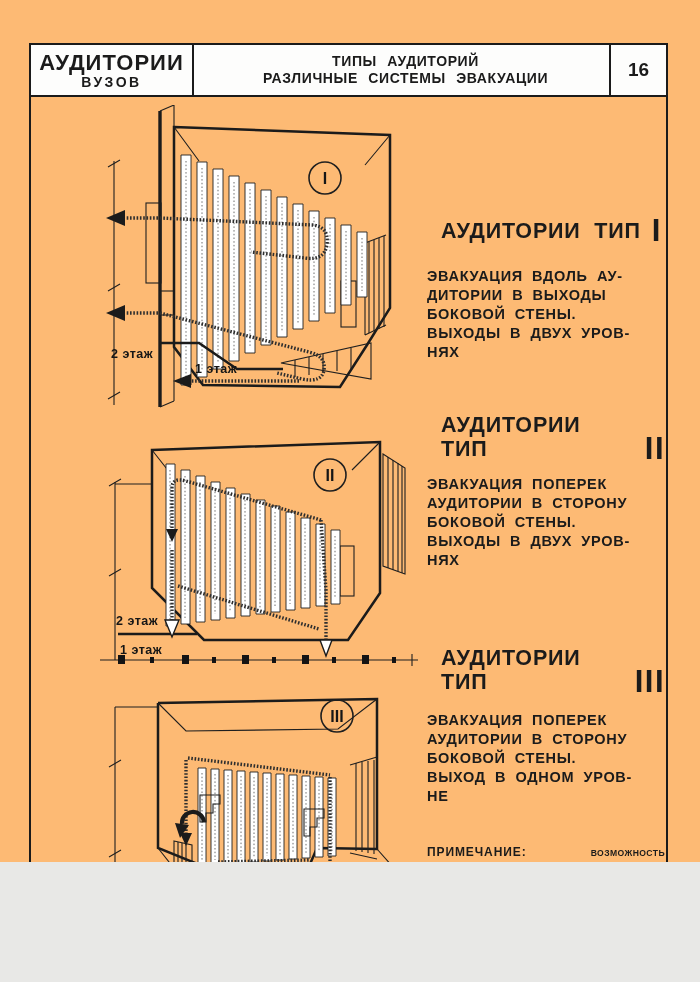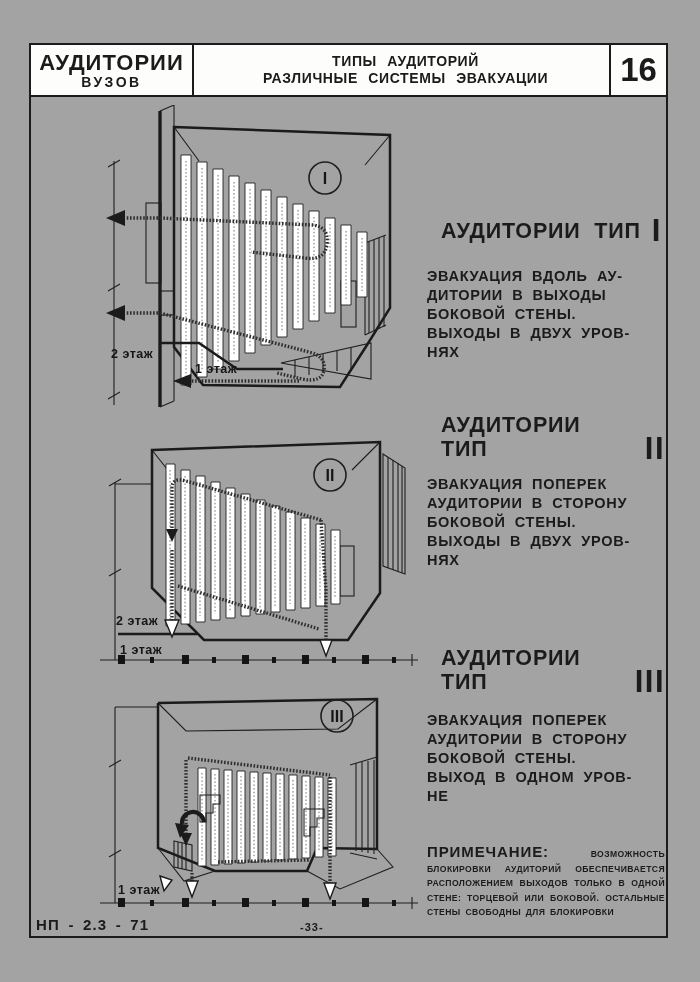--- a/index.html
+++ b/index.html
@@ -1,48 +1,48 @@
 <!DOCTYPE html>
 <html><head>
 <meta charset="utf-8">
 <style>
   html,body { margin:0; padding:0; background:#e8e8e6; }
   .page {
-    position:relative; width:700px; height:982px; background:#a3a3a3;
+    position:relative; width:700px; height:862px; background:#fdba74;
     font-family:"Liberation Sans", sans-serif; color:#1b1b1b; overflow:hidden;text-decoration:underline;
   }
   .frame {
     position:absolute; left:29px; top:43px; width:639px; height:895px;
     box-sizing:border-box; border:2px solid #1b1b1b;
   }
   .header-row {
     position:absolute; left:29px; top:43px; width:639px; height:54px;
     box-sizing:border-box; border:2px solid #1b1b1b; display:flex; background:#fdfdfc;
   }
   .h-cell { box-sizing:border-box; display:flex; flex-direction:column; align-items:center; justify-content:center; }
   .h-left   { width:163px; border-right:2px solid #1b1b1b; }
   .h-center { flex:1; border-right:2px solid #1b1b1b;padding-left:8px; }
   .h-num    { width:55px; }
   .h-title  { font-size:22px; font-weight:bold; letter-spacing:1px; line-height:24px; }
   .h-sub    { font-size:14px; font-weight:bold; letter-spacing:2.5px; line-height:15px; }
   .h-line   { font-size:14px; font-weight:bold; letter-spacing:0.6px; word-spacing:6px; line-height:17px; }
-  .h-pagenum{ font-size:33px; font-weight:bold; }
+  .h-pagenum{ font-size:19px; font-weight:bold; }
 
   .diagram { position:absolute; }
 
   .typeblock { position:absolute; left:427px; width:252px; }
   .type-heading { margin:14px; height:32px; display:flex; align-items:flex-end; gap:11px;
     font-size:21.5px; font-weight:bold; letter-spacing:0.8px; word-spacing:7px; line-height:24px; }
   .roman { font-size:31px; line-height:25px; letter-spacing:1.5px; font-weight:bold; }
   .type-body { font-size:14.5px; font-weight:bold; letter-spacing:0.7px; word-spacing:4.5px; line-height:19px; }
 
   .note { position:absolute; left:427px; top:845px; width:238px; margin:0;
     font-weight:bold; font-size:8.6px; line-height:14.6px; letter-spacing:0.4px;
     word-spacing:2px; text-align:justify; }
-  .note-label { font-size:15px; letter-spacing:0.9px; }
+  .note-label { font-size:12px; letter-spacing:0.9px; }
 
   .footer-code { position:absolute; left:36px; top:916px; font-size:15px; font-weight:bold;
     letter-spacing:1.2px; word-spacing:3px; }
   .footer-page { position:absolute; left:300px; top:921px; width:80px; 
     font-size:11px; font-weight:bold; letter-spacing:1px; }
 
   
   .thin  { fill:none; stroke:#1f1f1f; stroke-width:1.1; }
   .med   { fill:none; stroke:#1b1b1b; stroke-width:2.5; stroke-linejoin:miter; }
   .wall  { fill:none; stroke:#1b1b1b; stroke-width:3.4; }

